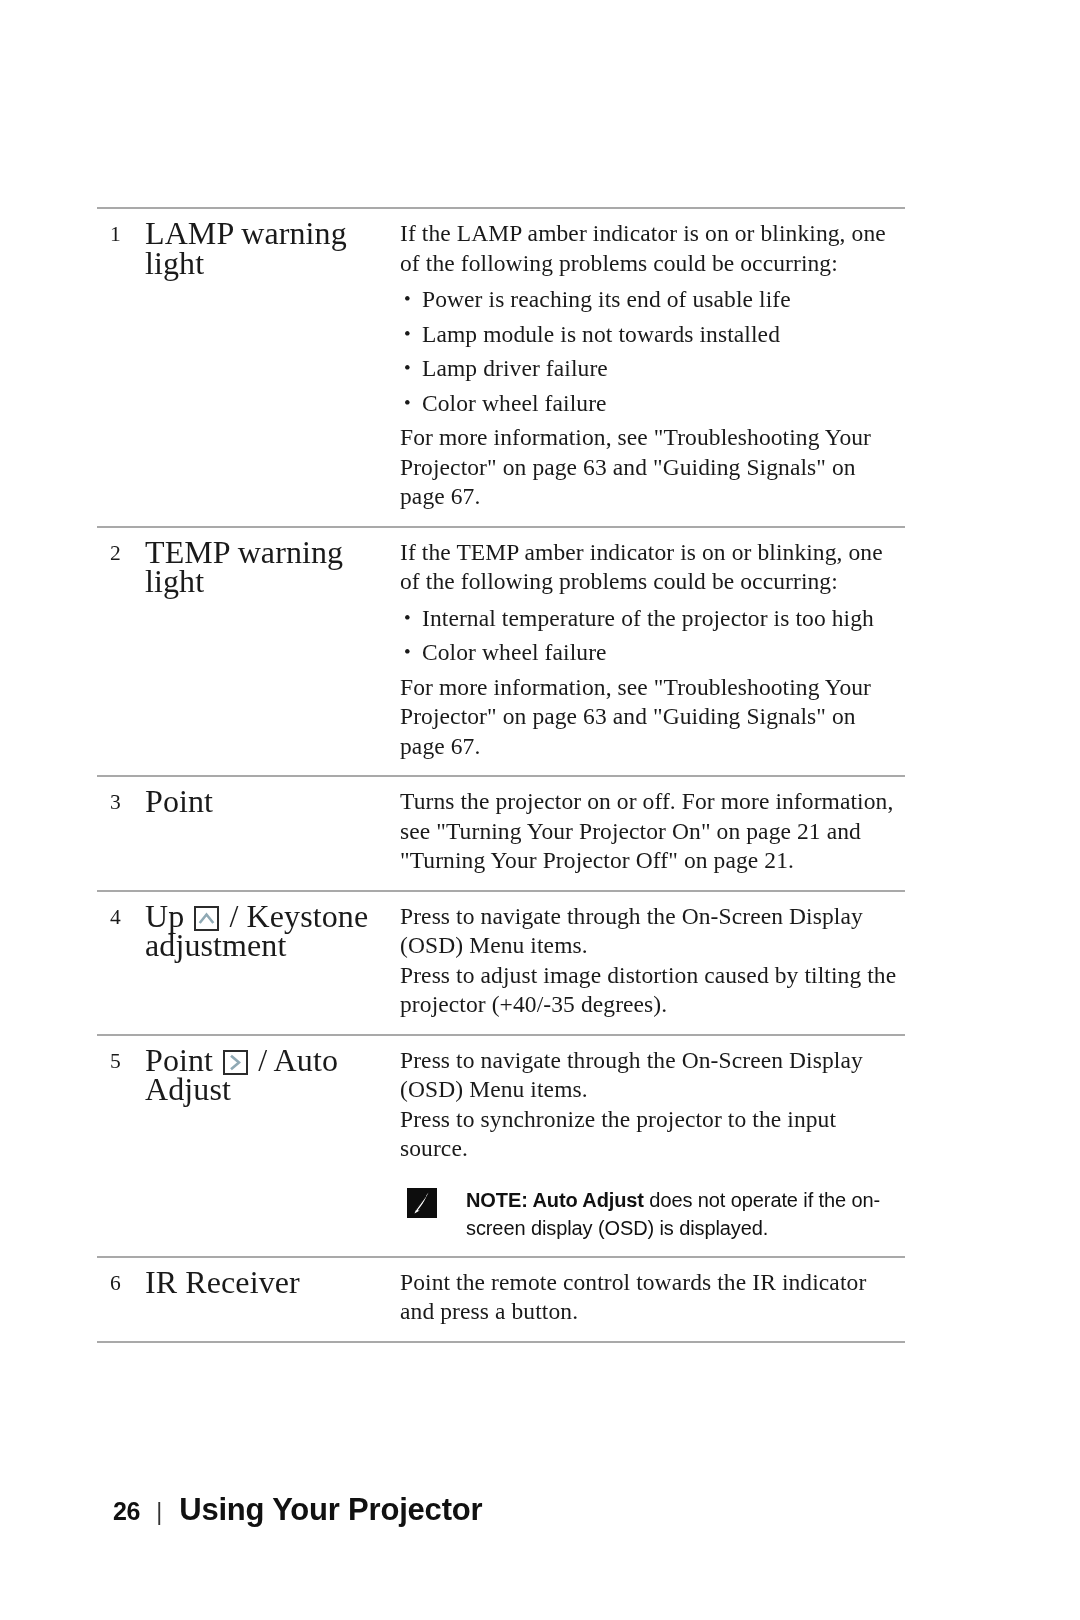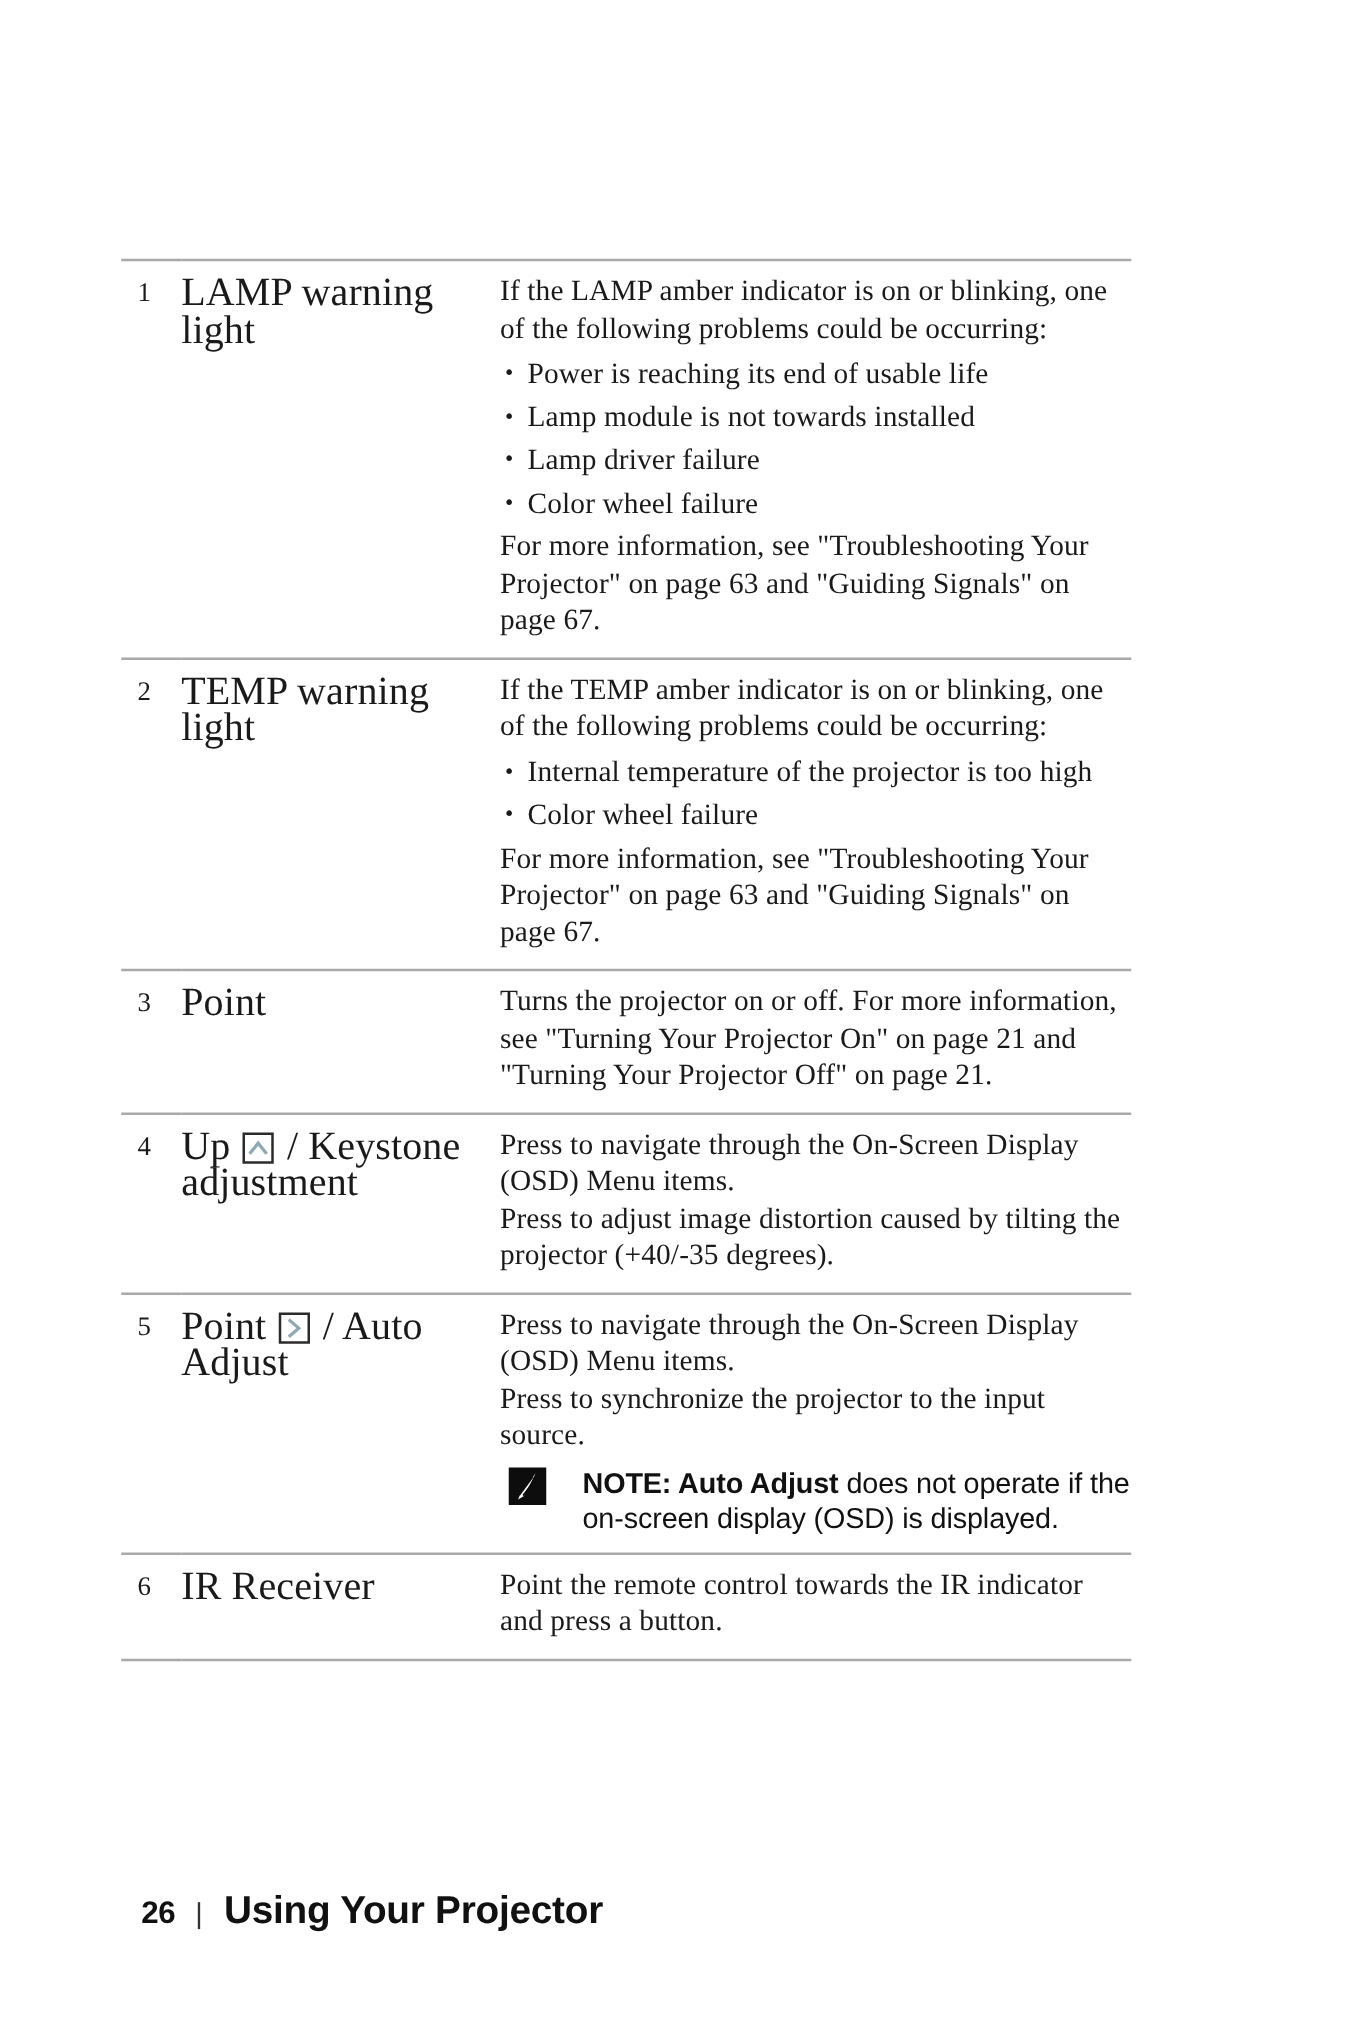--- a/index.html
+++ b/index.html
@@ -109,25 +109,25 @@
     margin: 0 2px;
     box-sizing: border-box;
   }
   .key-icon svg {
     position: absolute;
     left: 0; top: 0;
   }
 
   
   .note {
-    margin-top: 8px;
+    margin-top: 22px;
     position: relative;
     padding-left: 66px;
     font-family: "Liberation Sans", "DejaVu Sans", sans-serif;
-    font-size: 23px;
+    font-size: 20px;
     line-height: 28px;
     font-weight: bold;
     color: #111111;
     letter-spacing: -0.1px;
   }
   .note-icon {
     position: absolute;
     left: 7px;
     top: 2px;
     width: 30px;
@@ -140,21 +140,20 @@
 
   
   .footer {
     position: absolute;
     left: 113px;
     top: 1492px;
     font-family: "Liberation Sans", "DejaVu Sans", sans-serif;
     display: flex;
     align-items: baseline;
     color: #111111;
-    margin-top: 18px;
   }
   .footer-page {
     font-size: 25px;
     font-weight: bold;
     letter-spacing: -0.3px;
   }
   .footer-sep {
     font-size: 23px;
     font-weight: normal;
     margin: 0 17px 0 16px;

